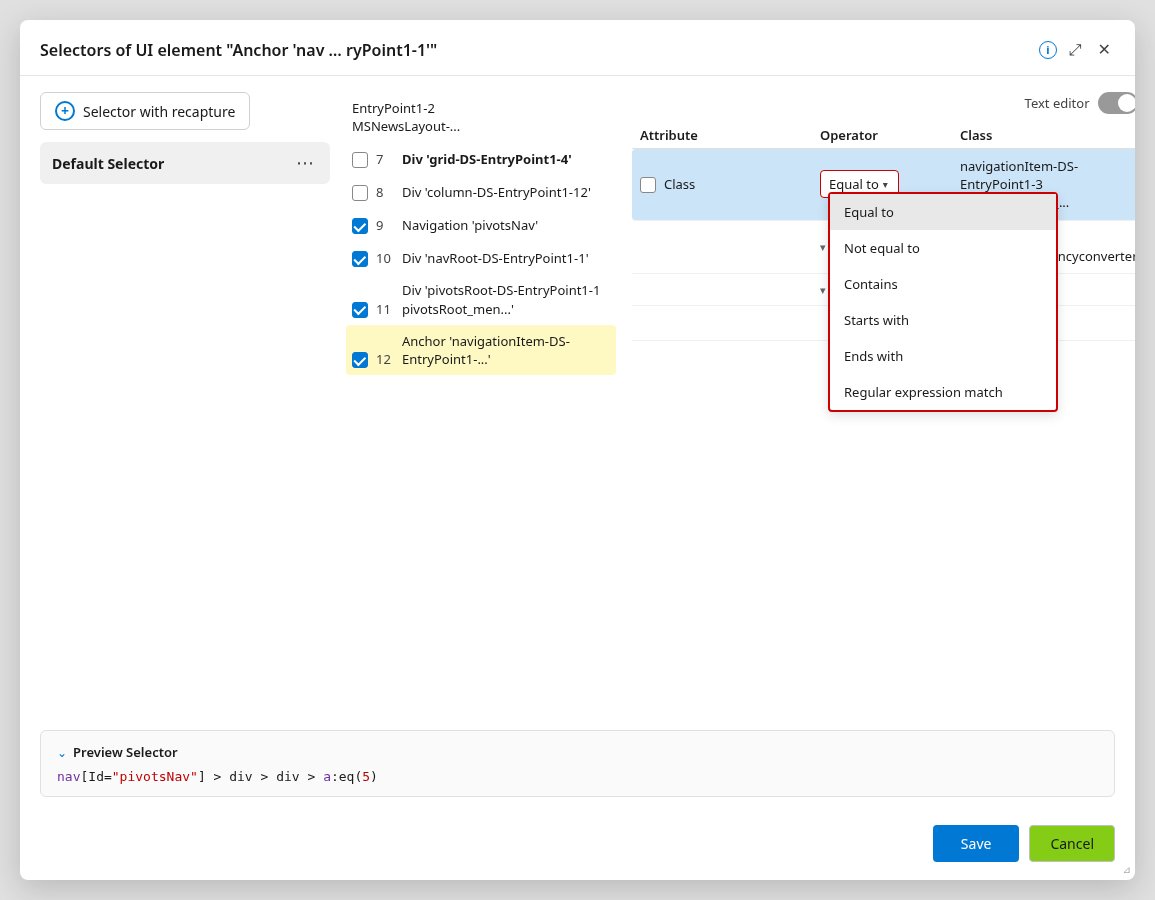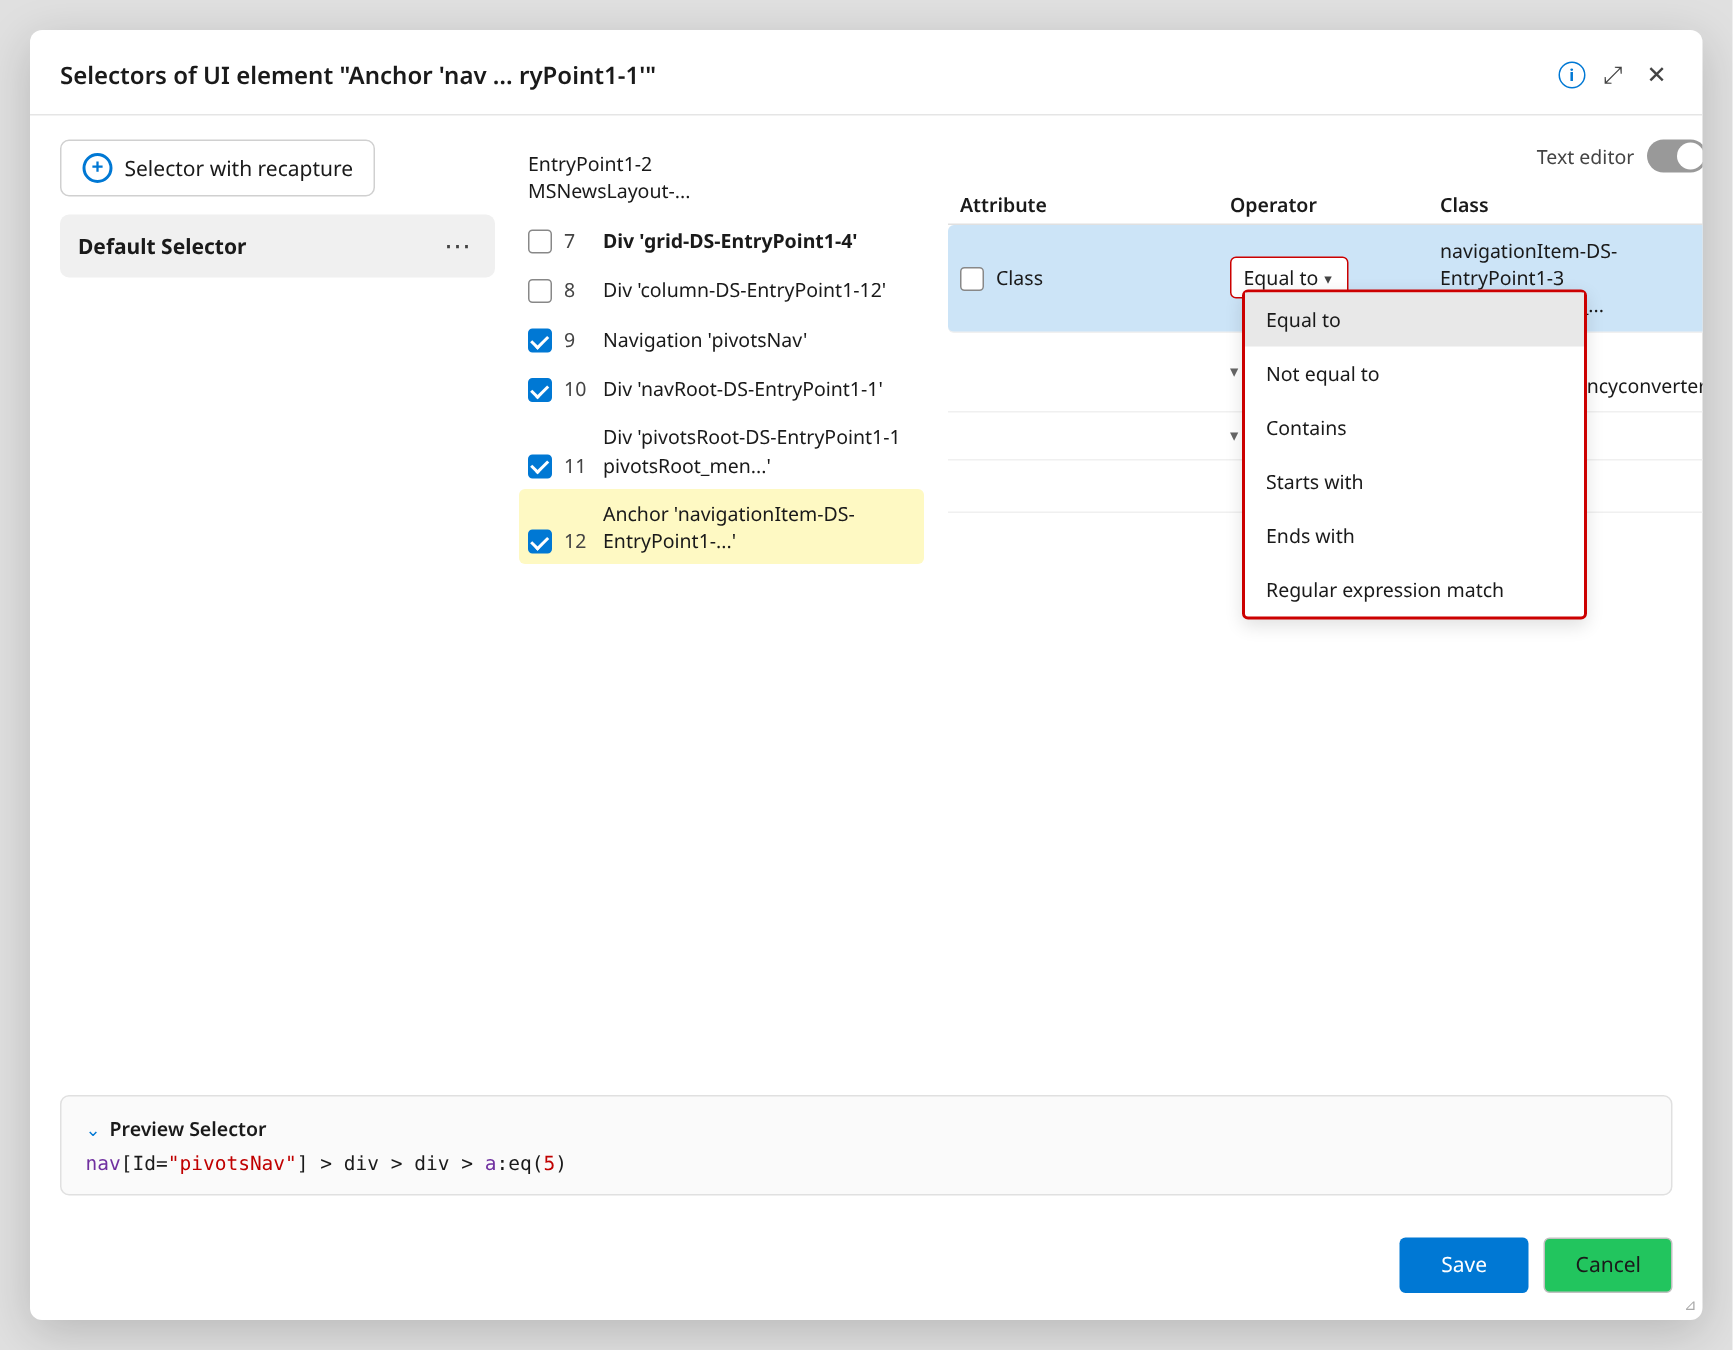--- a/index.html
+++ b/index.html
@@ -324,21 +324,21 @@
       background: #0078d4;
       color: #fff;
       border: none;
       border-radius: 4px;
       padding: 8px 28px;
       font-size: 14px;
       cursor: pointer;
       font-family: inherit;
     }
     .btn-cancel {
-      background: #22c55e;
+      background: #84cc16;
       color: #1a1a1a;
       border: 1.5px solid #c0c0c0;
       border-radius: 4px;
       padding: 8px 20px;
       font-size: 14px;
       cursor: pointer;
       font-family: inherit;
     }
     .resize-handle {
       position: absolute;

